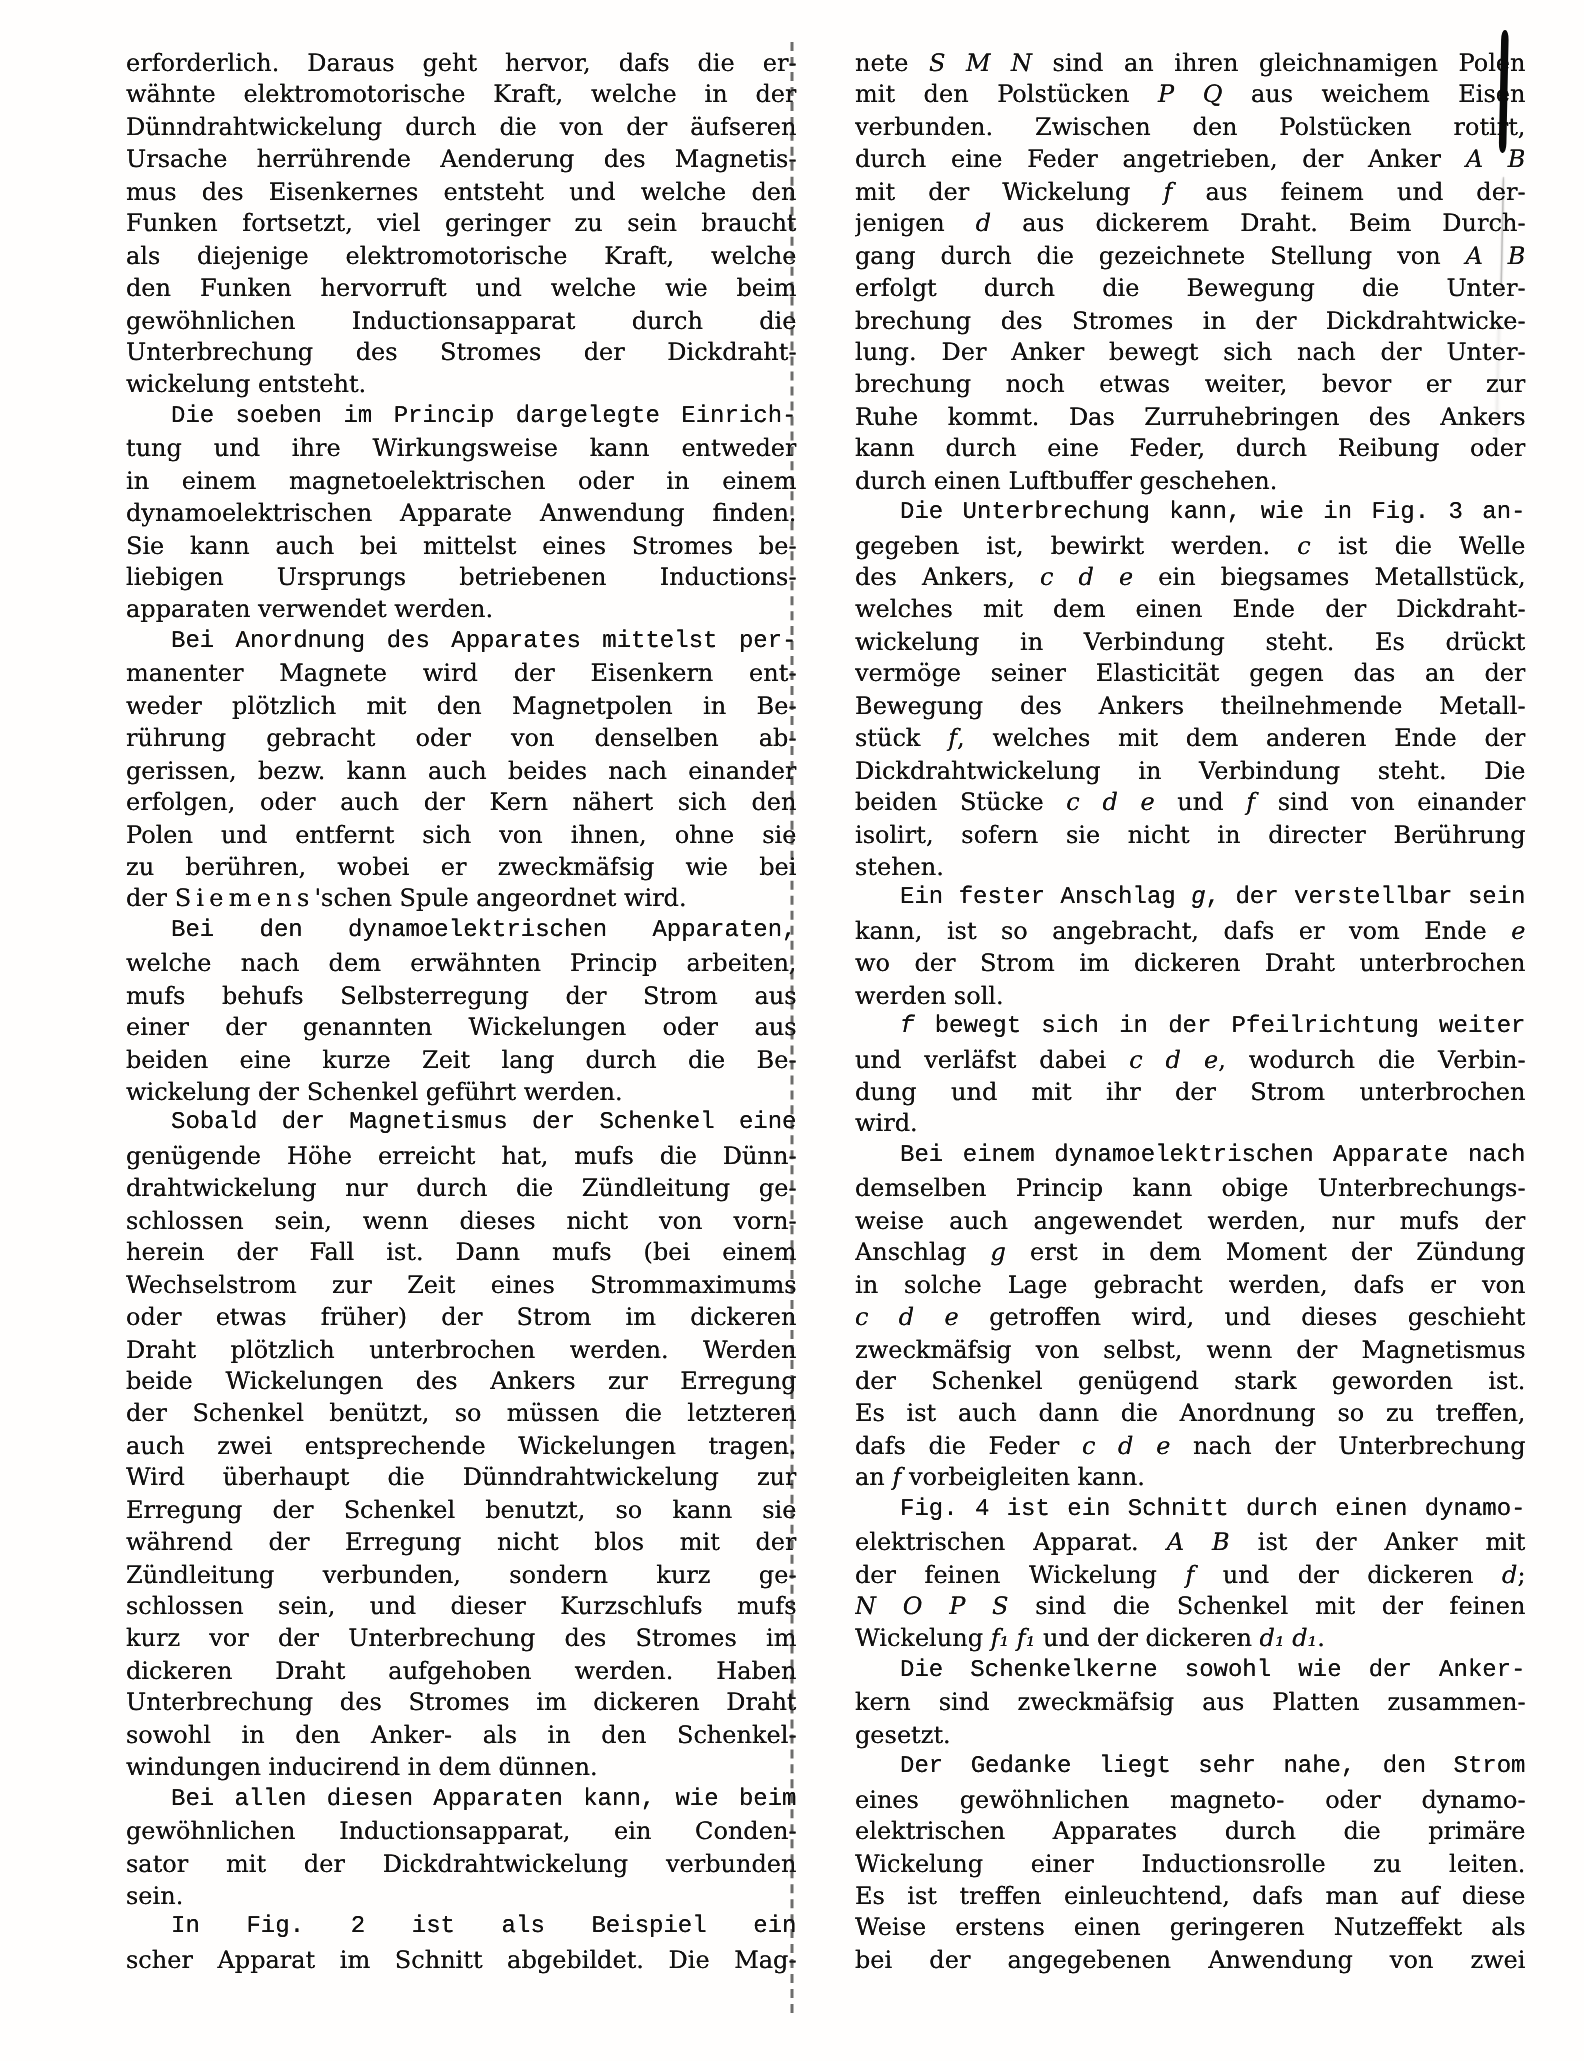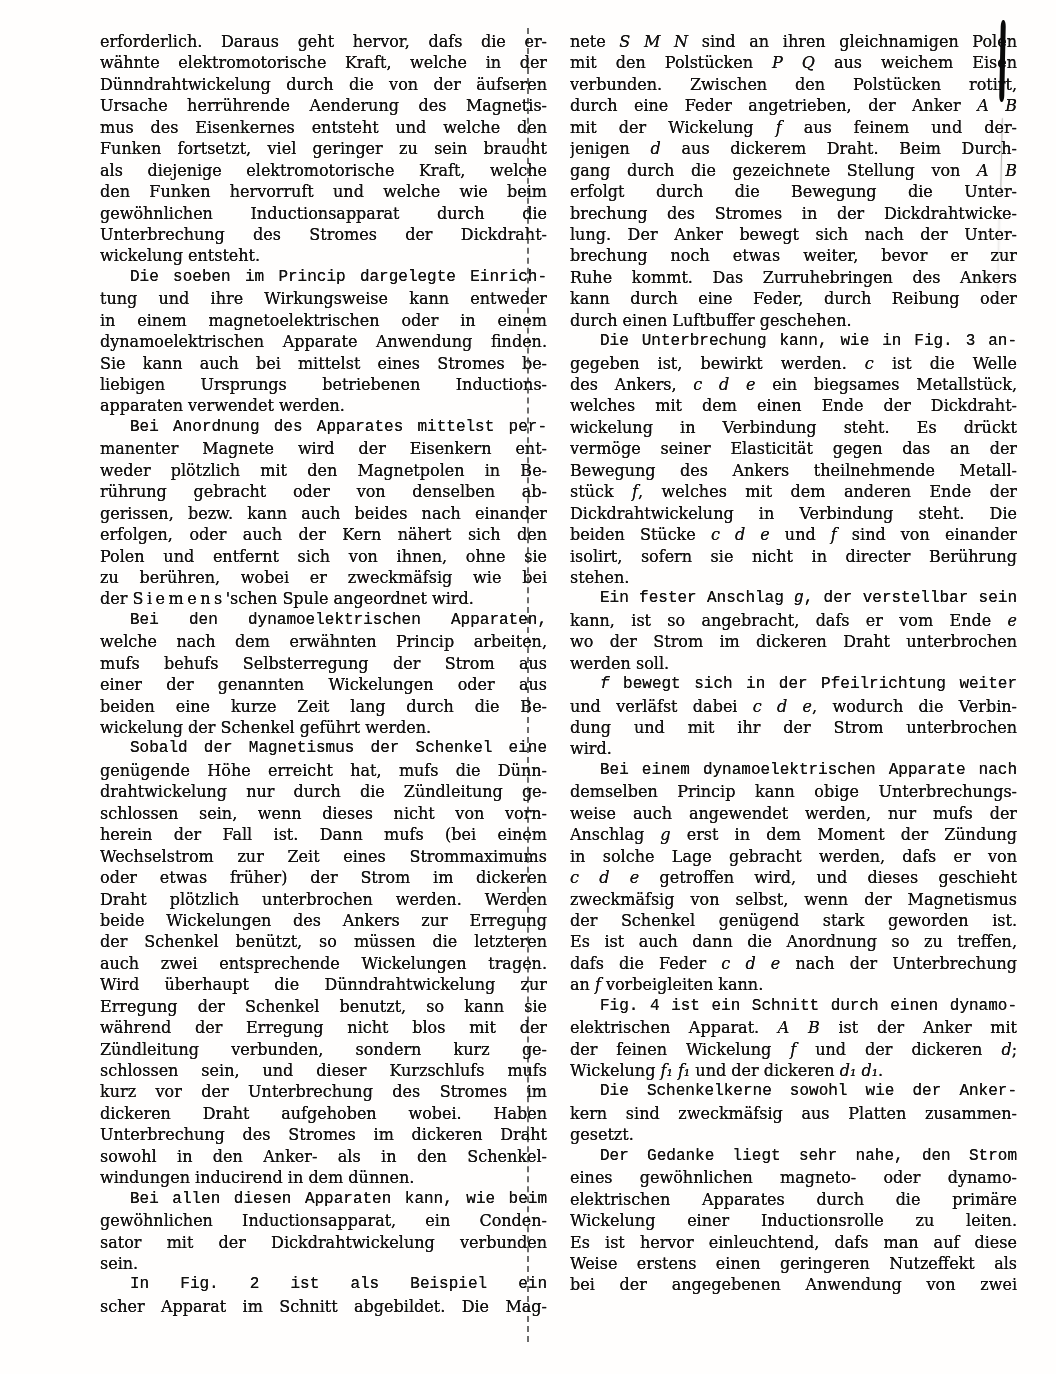--- a/index.html
+++ b/index.html
@@ -16,21 +16,21 @@
     font-family: "DejaVu Serif", "Liberation Serif", serif;
     color: #121110;
   }
   .col {
     position: absolute;
     top: 31px;
     width: 447px;
     font-size: 16px;
     line-height: 21.45px;
   }
-  .col-left  { left: 100px;  }
+  .col-left  { left: 84px;  }
   .col-right { left: 570px; }
   .paragraph { margin: 0; }
   .line {
     height: 21.45px;
     overflow: hidden;
     text-align: justify;
     text-align-last: justify;
     white-space: normal;
     text-shadow: 0 0 0.4px rgba(0,0,0,0.9);
   }
@@ -117,21 +117,21 @@
         <div class="line">Draht plötzlich unterbrochen werden.  Werden</div>
         <div class="line">beide Wickelungen des Ankers zur Erregung</div>
         <div class="line">der Schenkel benützt, so müssen die letzteren</div>
         <div class="line">auch zwei entsprechende Wickelungen tragen.</div>
         <div class="line">Wird überhaupt die Dünndrahtwickelung zur</div>
         <div class="line">Erregung der Schenkel benutzt, so kann sie</div>
         <div class="line">während der Erregung nicht blos mit der</div>
         <div class="line">Zündleitung verbunden, sondern kurz ge-</div>
         <div class="line">schlossen sein, und dieser Kurzschlufs mufs</div>
         <div class="line">kurz vor der Unterbrechung des Stromes im</div>
-        <div class="line">dickeren Draht aufgehoben wobei.  Haben</div>
+        <div class="line">dickeren Draht aufgehoben werden.  Haben</div>
         <div class="line">Unterbrechung des Stromes im dickeren Draht</div>
         <div class="line">sowohl in den Anker- als in den Schenkel-</div>
         <div class="line endline">windungen inducirend in dem dünnen.</div>
       </div>
       <div class="paragraph">
         <div class="line indent">Bei allen diesen Apparaten kann, wie beim</div>
         <div class="line">gewöhnlichen Inductionsapparat, ein Conden-</div>
         <div class="line">sator mit der Dickdrahtwickelung verbunden</div>
         <div class="line endline">sein.</div>
       </div>
@@ -194,31 +194,32 @@
         <div class="line">zweckmäfsig von selbst, wenn der Magnetismus</div>
         <div class="line">der Schenkel genügend stark geworden ist.</div>
         <div class="line">Es ist auch dann die Anordnung so zu treffen,</div>
         <div class="line">dafs die Feder <i>c d e</i> nach der Unterbrechung</div>
         <div class="line endline">an <i>f</i> vorbeigleiten kann.</div>
       </div>
       <div class="paragraph">
         <div class="line indent">Fig. 4 ist ein Schnitt durch einen dynamo-</div>
         <div class="line">elektrischen Apparat.  <i>A B</i> ist der Anker mit</div>
         <div class="line">der feinen Wickelung <i>f</i> und der dickeren <i>d</i>;</div>
+        <div class="line"><i>N O P S</i> sind die Schenkel mit der feinen</div>
         <div class="line endline">Wickelung <i>f₁ f₁</i> und der dickeren <i>d₁ d₁</i>.</div>
       </div>
       <div class="paragraph">
         <div class="line indent">Die Schenkelkerne sowohl wie der Anker-</div>
         <div class="line">kern sind zweckmäfsig aus Platten zusammen-</div>
         <div class="line endline">gesetzt.</div>
       </div>
       <div class="paragraph">
         <div class="line indent">Der Gedanke liegt sehr nahe, den Strom</div>
         <div class="line">eines gewöhnlichen magneto- oder dynamo-</div>
         <div class="line">elektrischen Apparates durch die primäre</div>
         <div class="line">Wickelung einer Inductionsrolle zu leiten.</div>
-        <div class="line">Es ist hervor einleuchtend, dafs man auf diese</div>
+        <div class="line">Es ist treffen einleuchtend, dafs man auf diese</div>
         <div class="line">Weise erstens einen geringeren Nutzeffekt als</div>
         <div class="line">bei der angegebenen Anwendung von zwei</div>
       </div>
     </div>
   <div class="ink-streak"></div>
 </div>
 
 </body></html>

